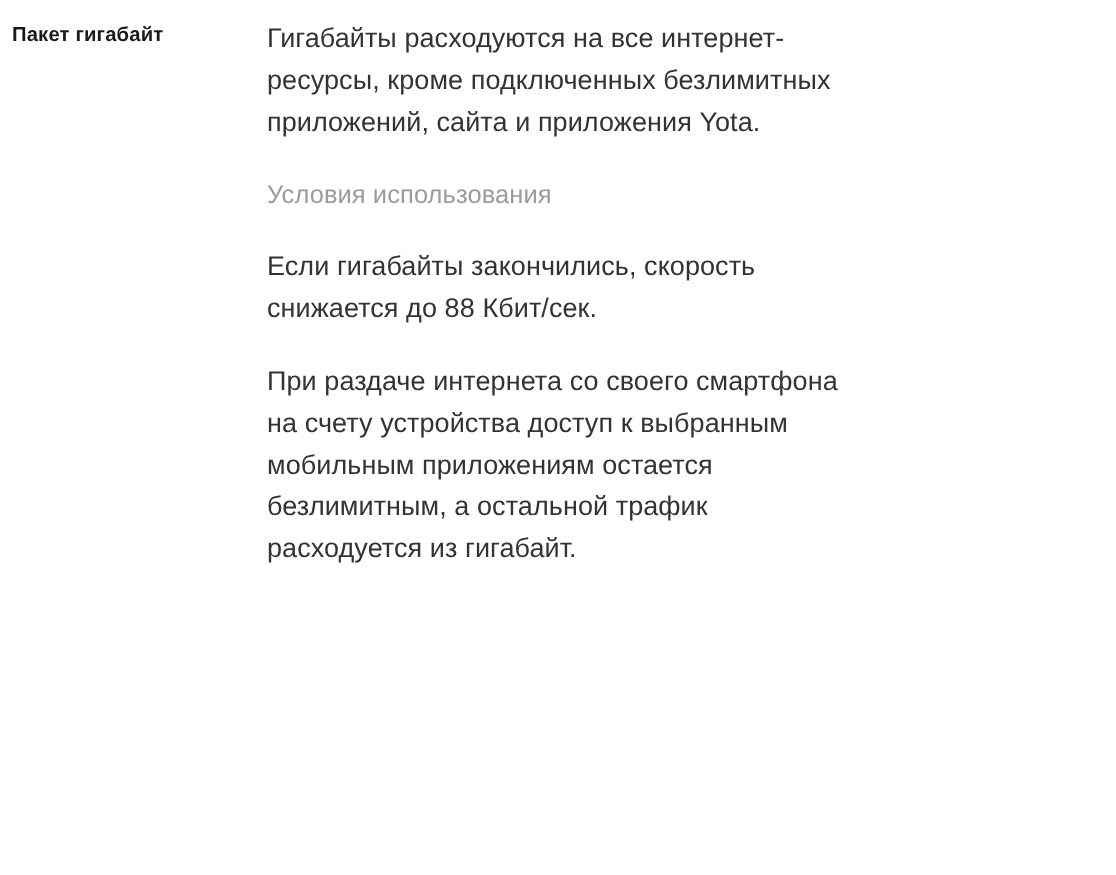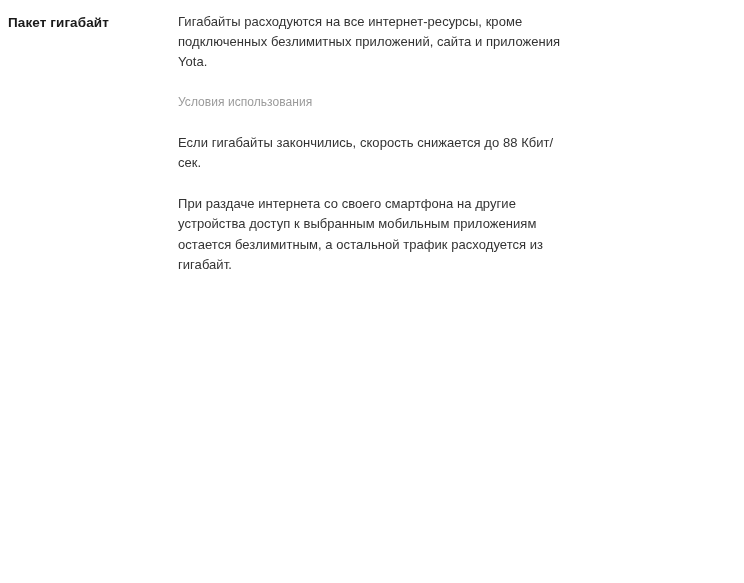--- a/index.html
+++ b/index.html
@@ -35,32 +35,32 @@
     font-weight: bold;
     color: #1a1a1a;
     line-height: 1.35;
     letter-spacing: 0.1px;
   }
   .body-col {
     flex: 1 1 auto;
     padding-right: 18px;
   }
   .para {
-    font-size: 13px;
+    font-size: 18px;
     line-height: 1.55;
     color: #333333;
     margin: 0 0 21px 0;
     max-width: 520px;
     letter-spacing: 0.05px;
   }
   .para:last-child {
     margin-bottom: 0;
   }
   .subhead {
-    font-size: 12px;
+    font-size: 17px;
     line-height: 1.55;
     color: #9b9b9b;
     margin: 0 0 21px 0;
     letter-spacing: 0.05px;
   }
 </style>
 </head>
 <body>
 
 <div class="page">
@@ -75,17 +75,17 @@
       <p class="para">Гигабайты расходуются на все интернет-ресурсы, кроме подключенных безлимитных приложений, сайта и приложения Yota.</p>
 
 
       <p class="subhead">Условия использования</p>
 
 
       <p class="para">Если гигабайты закончились, скорость снижается до 88 Кбит/сек.</p>
 
 
 
-      <p class="para">При раздаче интернета со своего смартфона на другие устройства доступ к выбранным мобильным приложениям остается безлимитным, а остальной трафик расходуется из гигабайт.</p>
+      <p class="para">При раздаче интернета со своего смартфона на счету устройства доступ к выбранным мобильным приложениям остается безлимитным, а остальной трафик расходуется из гигабайт.</p>
 
     </div>
   </div>
 </div>
 
 </body></html>

